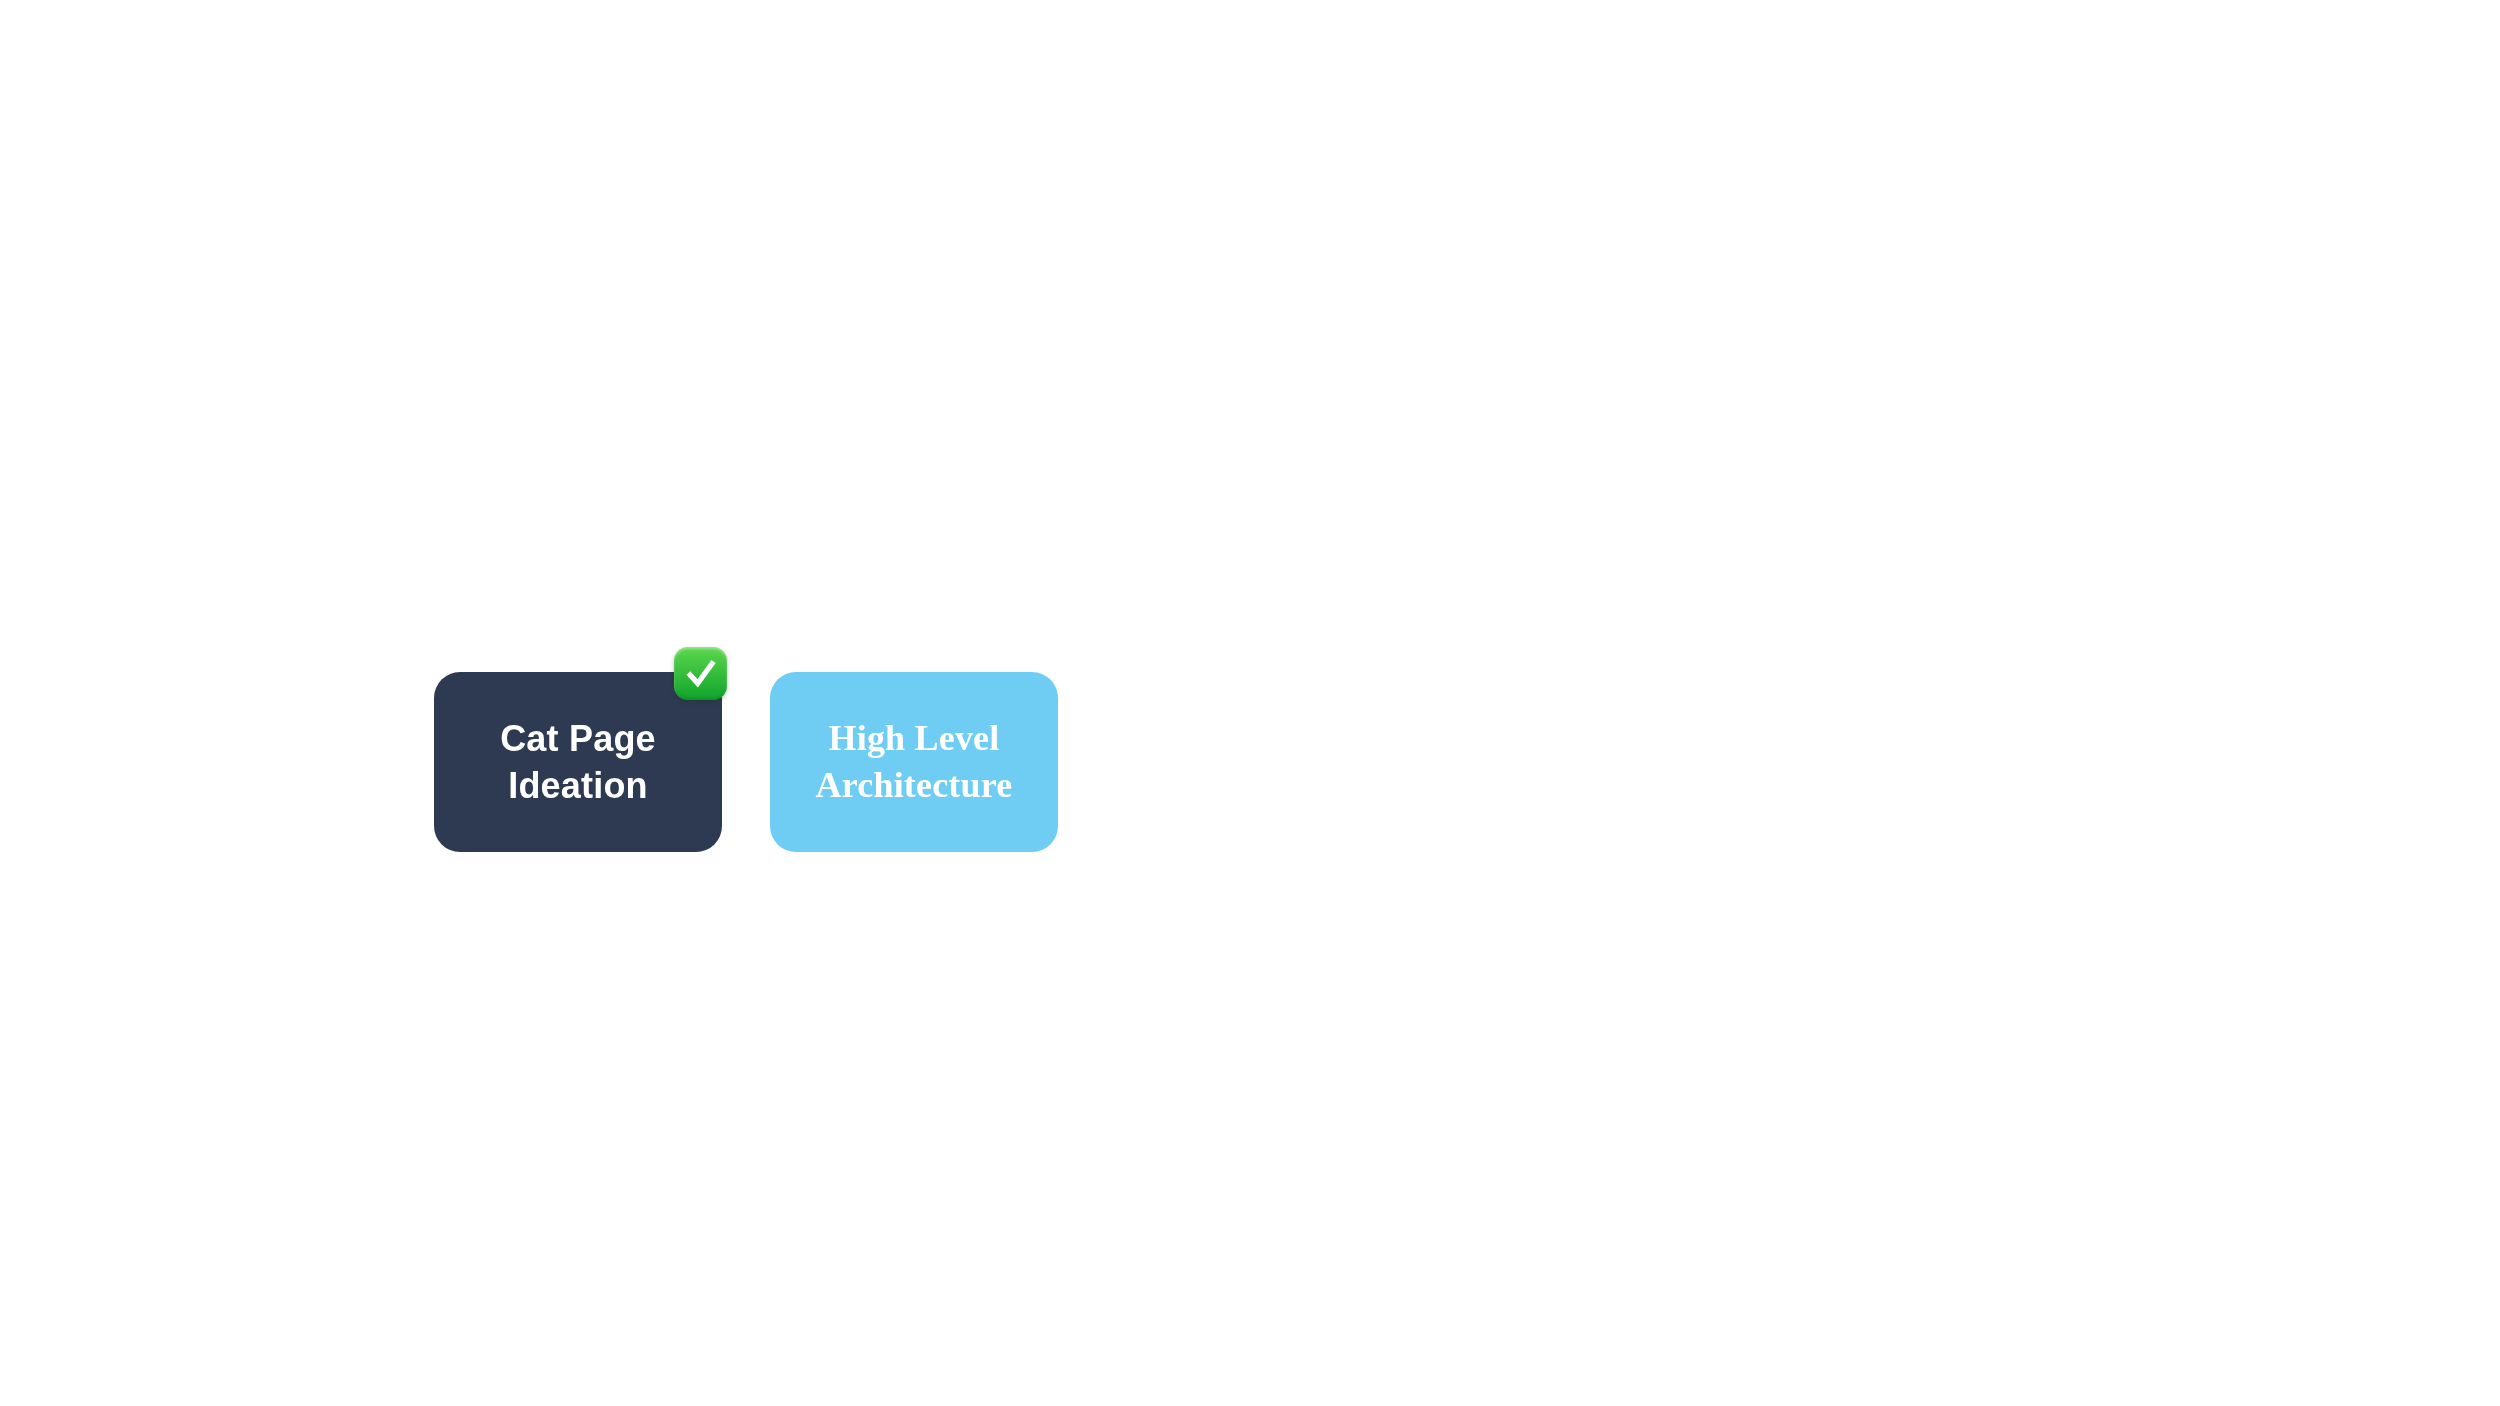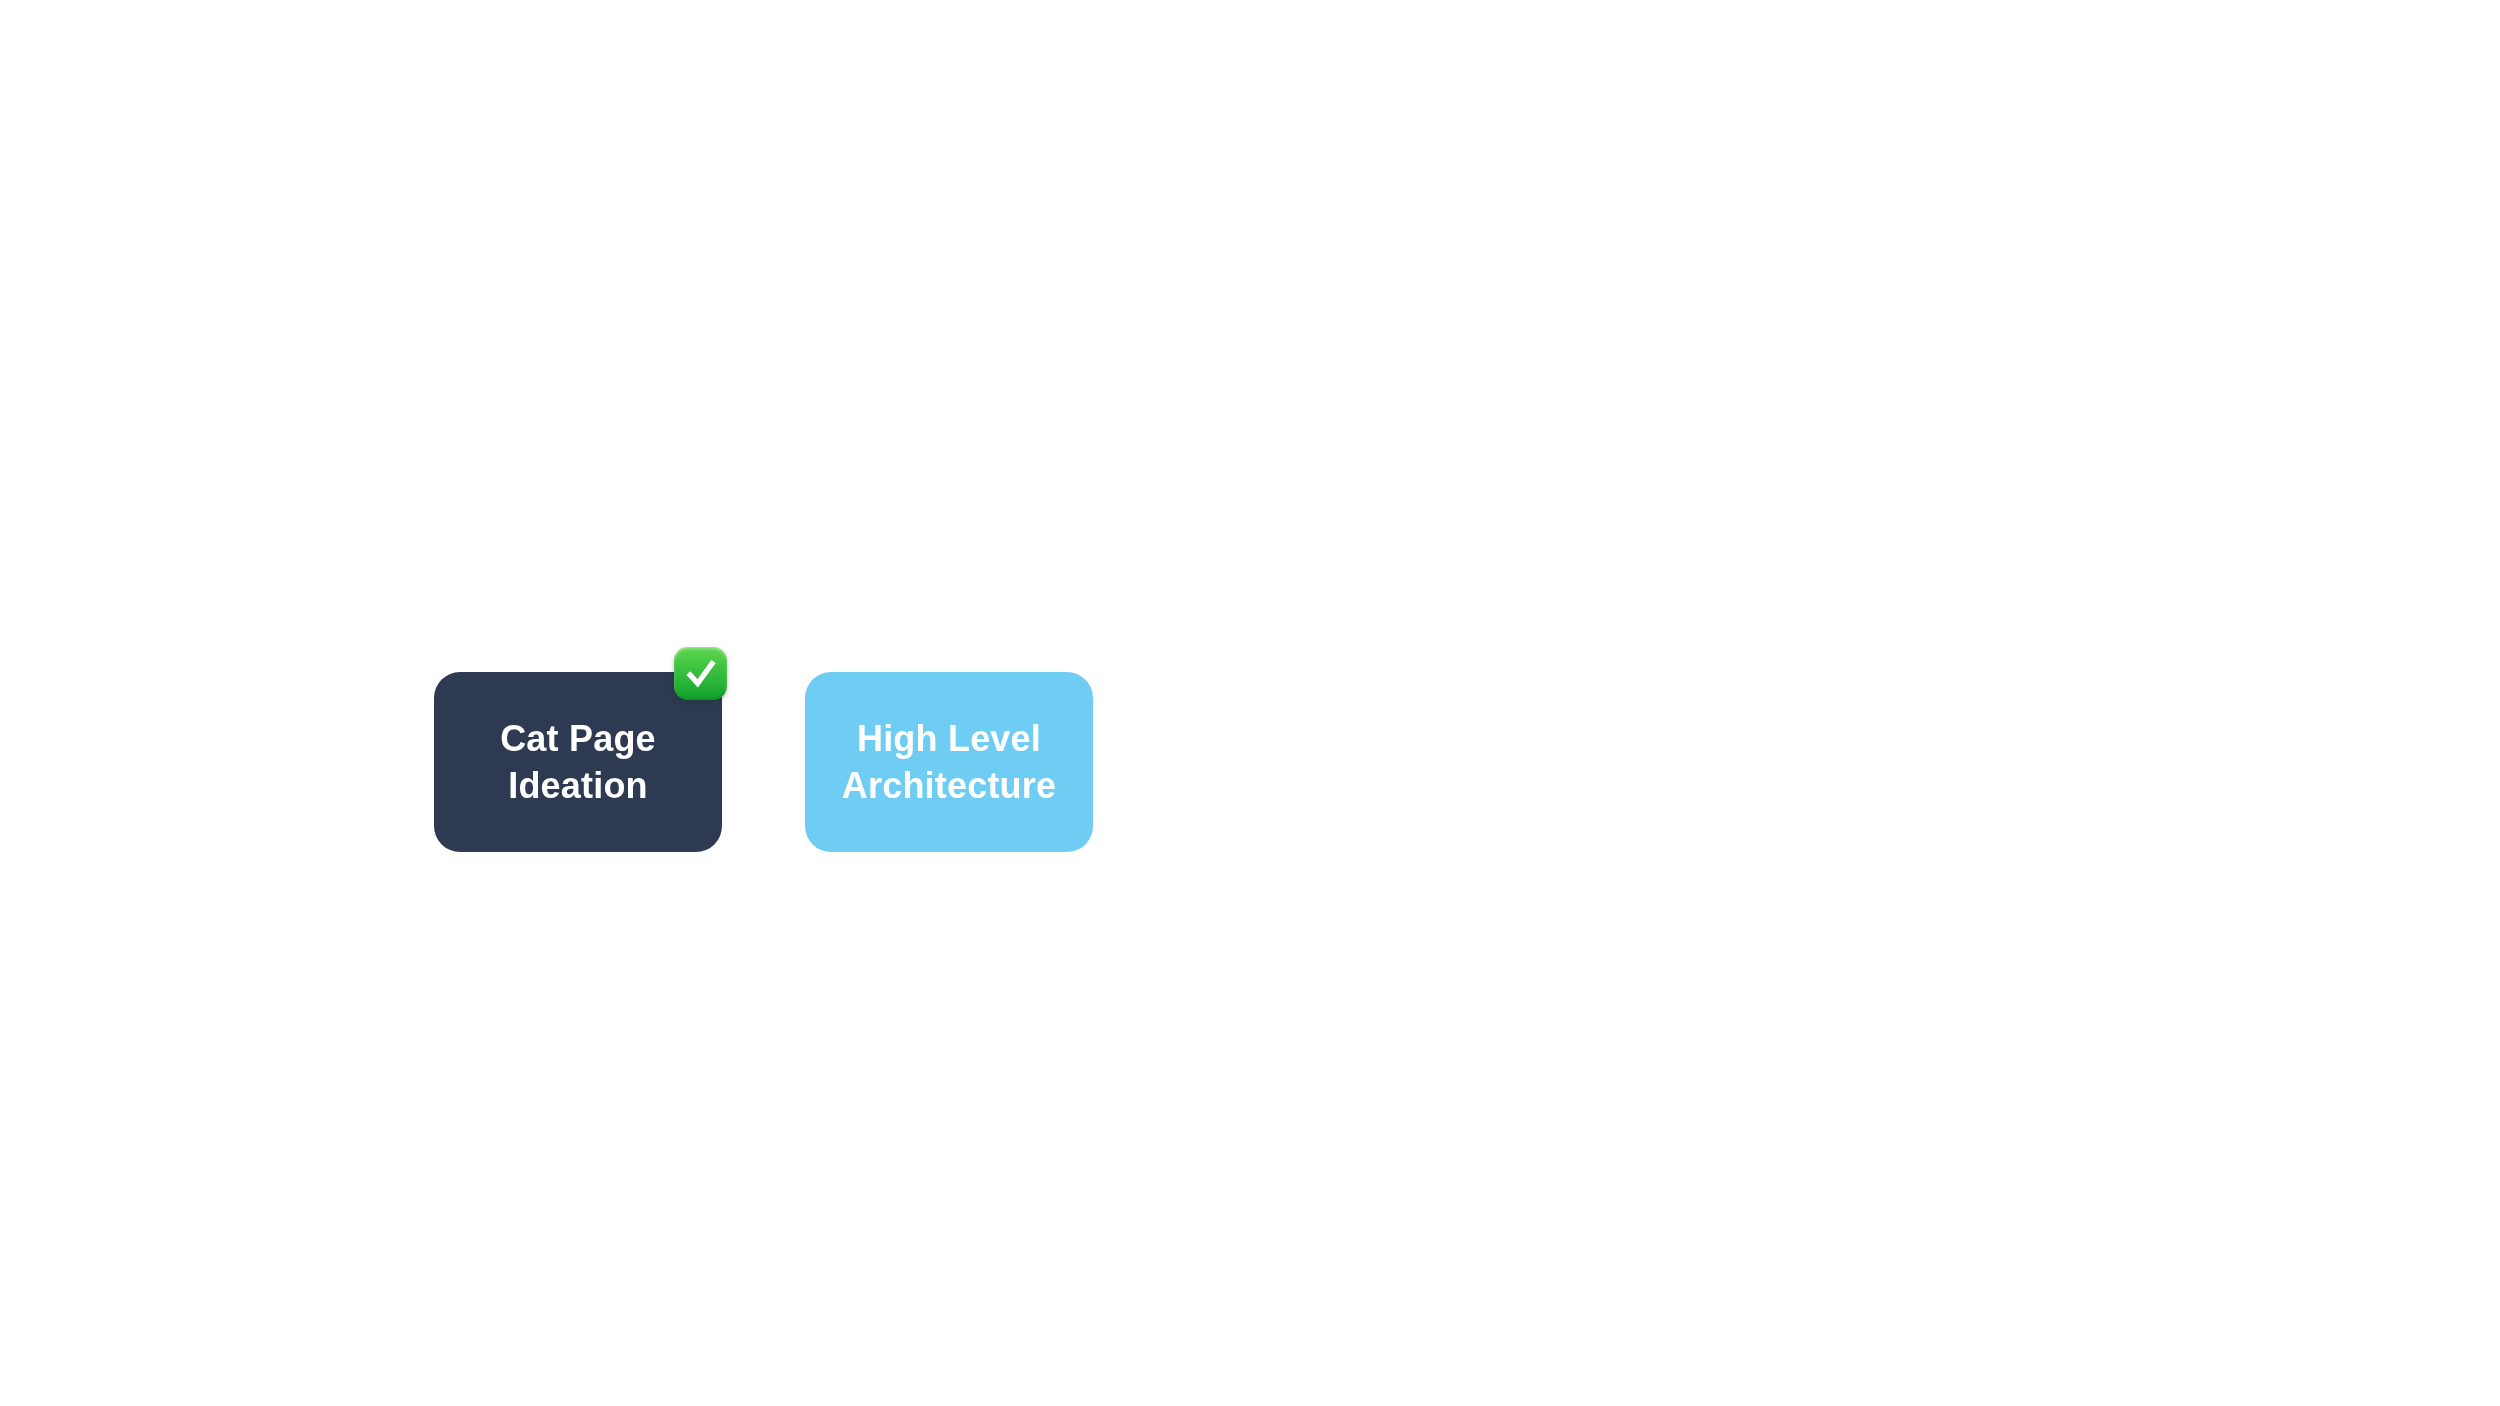--- a/index.html
+++ b/index.html
@@ -10,37 +10,37 @@
     background: var(--canvas-bg, #ffffff);
     font-family: "Liberation Sans", sans-serif;
     overflow: hidden;
   }
 
   .workflow-row {
     position: absolute;
     left: 434px;
     top: 672px;
     display: flex;
-    gap: 83px;
+    gap: 48px;
   }
 
   .card {
     position: relative;
     width: 288px;
     height: 180px;
     border-radius: 26px;
     display: flex;
     align-items: center;
     justify-content: center;
     box-sizing: border-box;
     padding: 0 10px;
   }
 
   .card.dark  { background: var(--dark-card, #2e3a52); }
-  .card.blue  { background: var(--blue-card, #6fcdf4); }
+  .card.blue  { background: var(--blue-card, #6fcdf4); font-family: Liberation Serif, serif; }
 
   .card-label {
     text-align: center;
     color: var(--text, #ffffff);
     font-size: 36px;
     line-height: 47px;
     font-weight: 700;
     letter-spacing: 0.2px;
   }
   .card-label span { display: block; }

